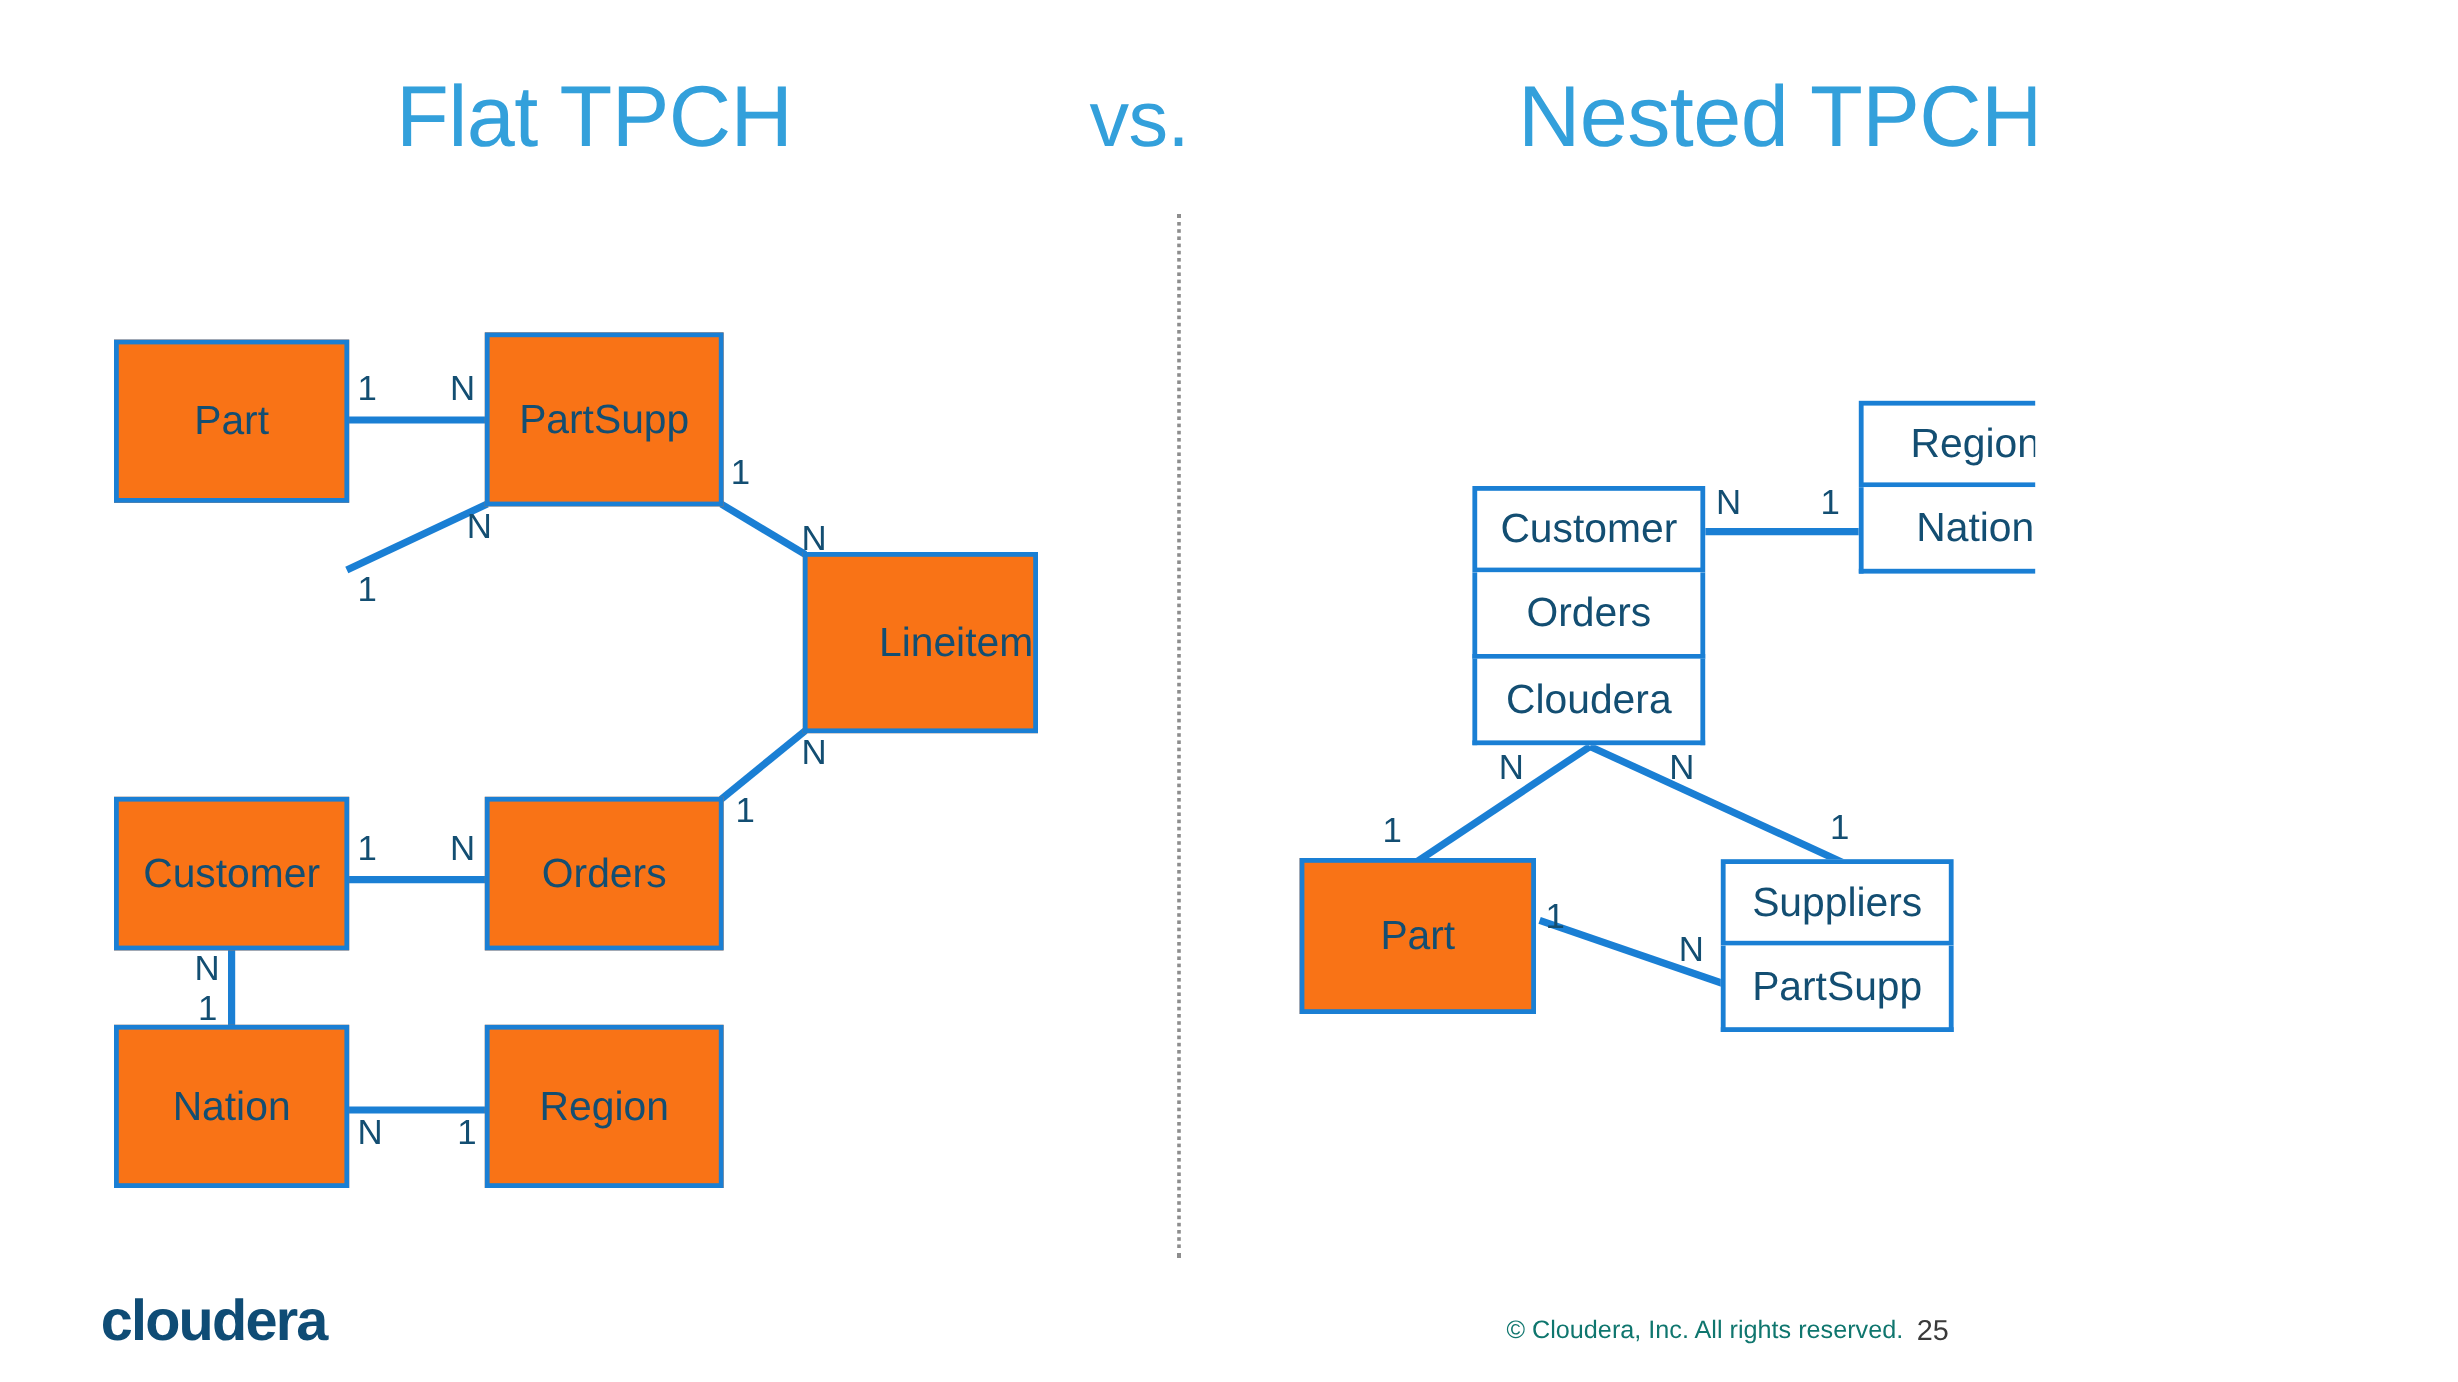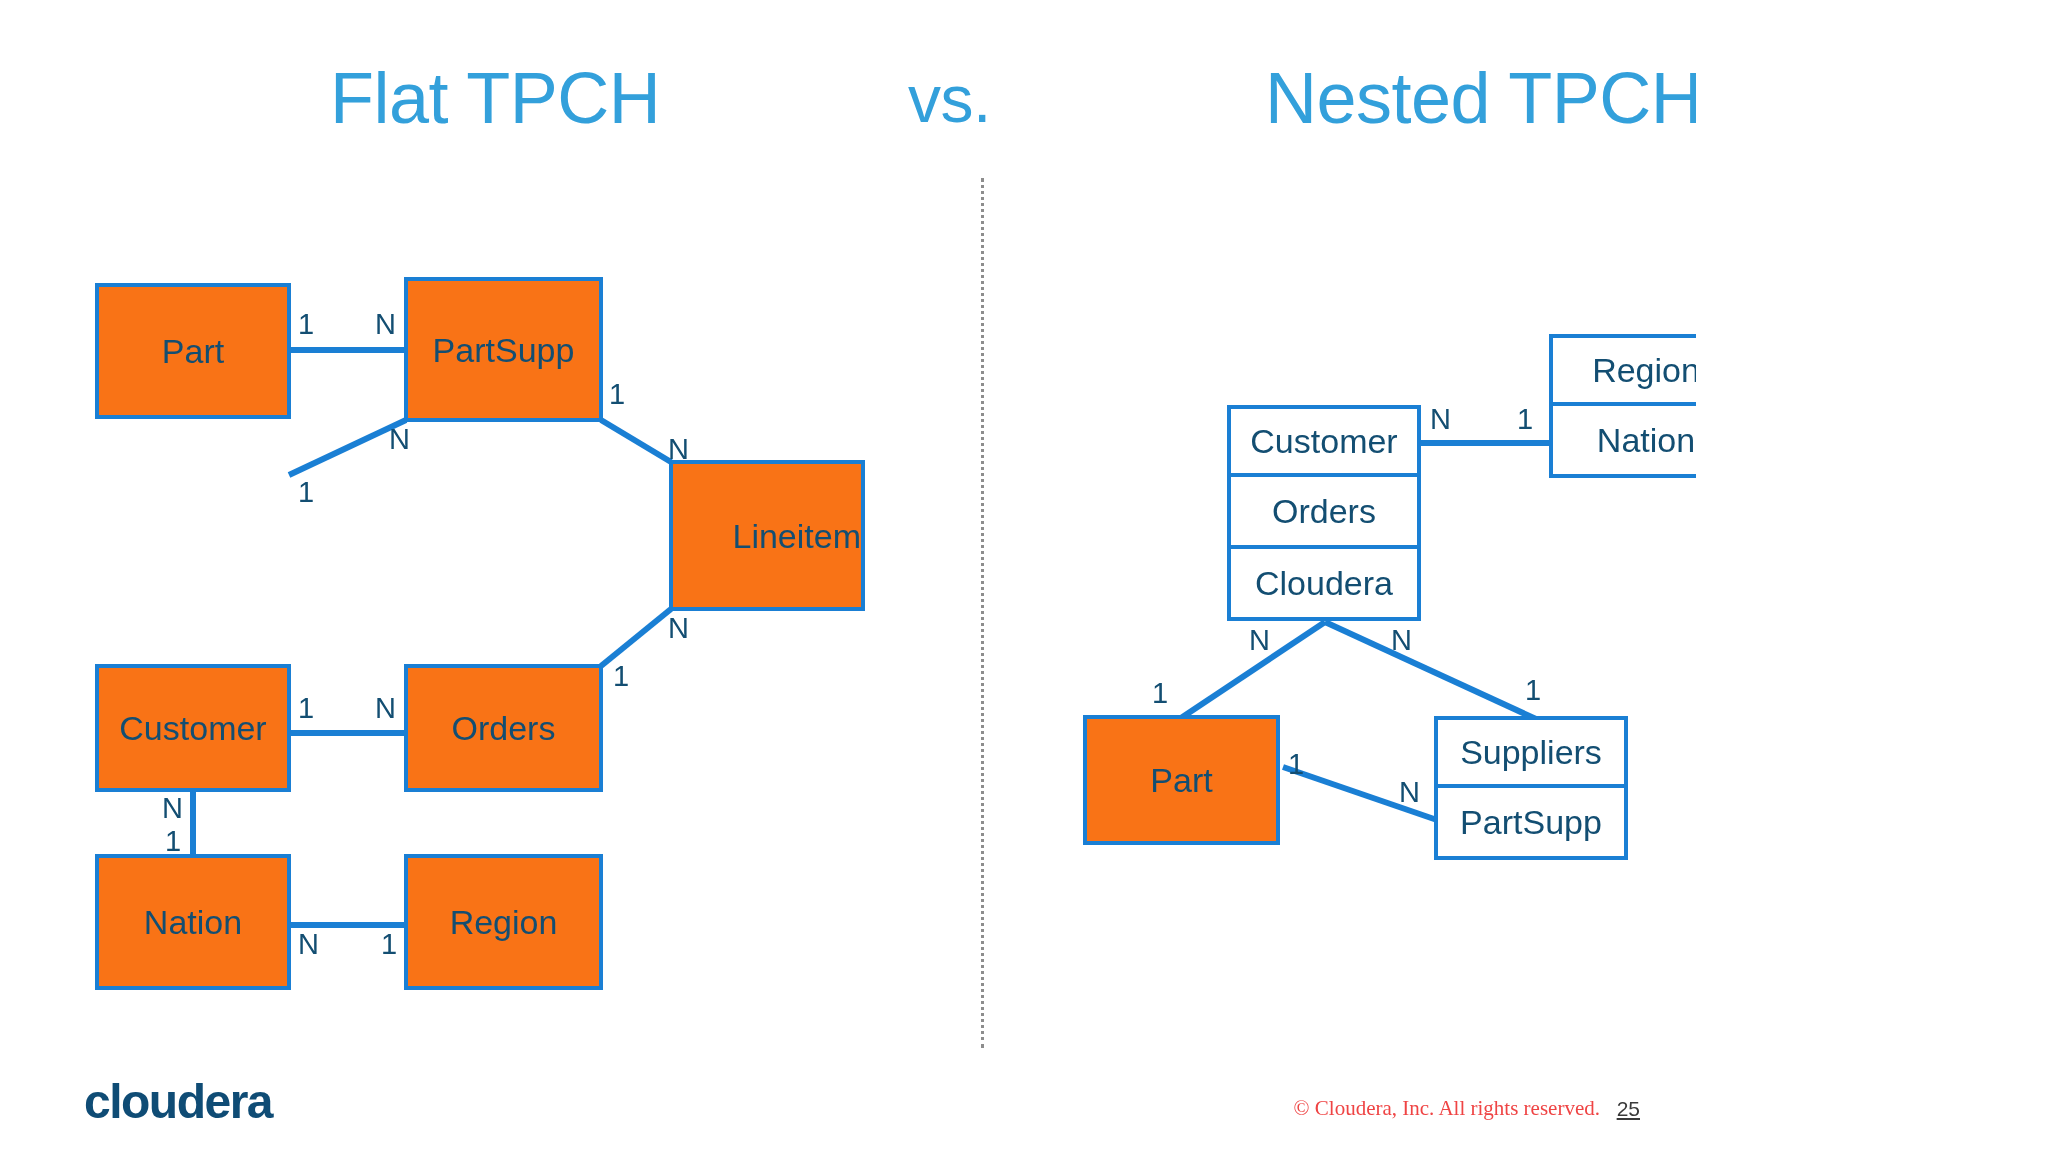--- a/index.html
+++ b/index.html
@@ -97,36 +97,34 @@
     left: 84px;
     top: 1078px;
     color: #0F4C75;
     font-size: 48px;
     font-weight: 700;
     letter-spacing: -1.5px;
     line-height: 1;
   }
   #copyright {
     position: absolute;
-    right: 96px;
+    right: 110px;
     top: 1098px;
-    color: #ef4444;
+    color: #0f766e;
     font-size: 21px;
     line-height: 1;
     white-space: nowrap;
-    font-family: Liberation Serif, serif;
   }
   #pagenum {
     position: absolute;
-    right: 56px;
+    right: 72px;
     top: 1098px;
     color: #3a3a3a;
-    font-size: 21px;
-    line-height: 1;
-    text-decoration: underline;
+    font-size: 24px;
+    line-height: 1;
   }
 </style>
 </head>
 <body>
 
 <div id="slide">
 
   <div class="title" id="title-left">Flat TPCH</div>
   <div class="title" id="title-vs">vs.</div>
   <div class="title" id="title-right">Nested TPCH</div>

